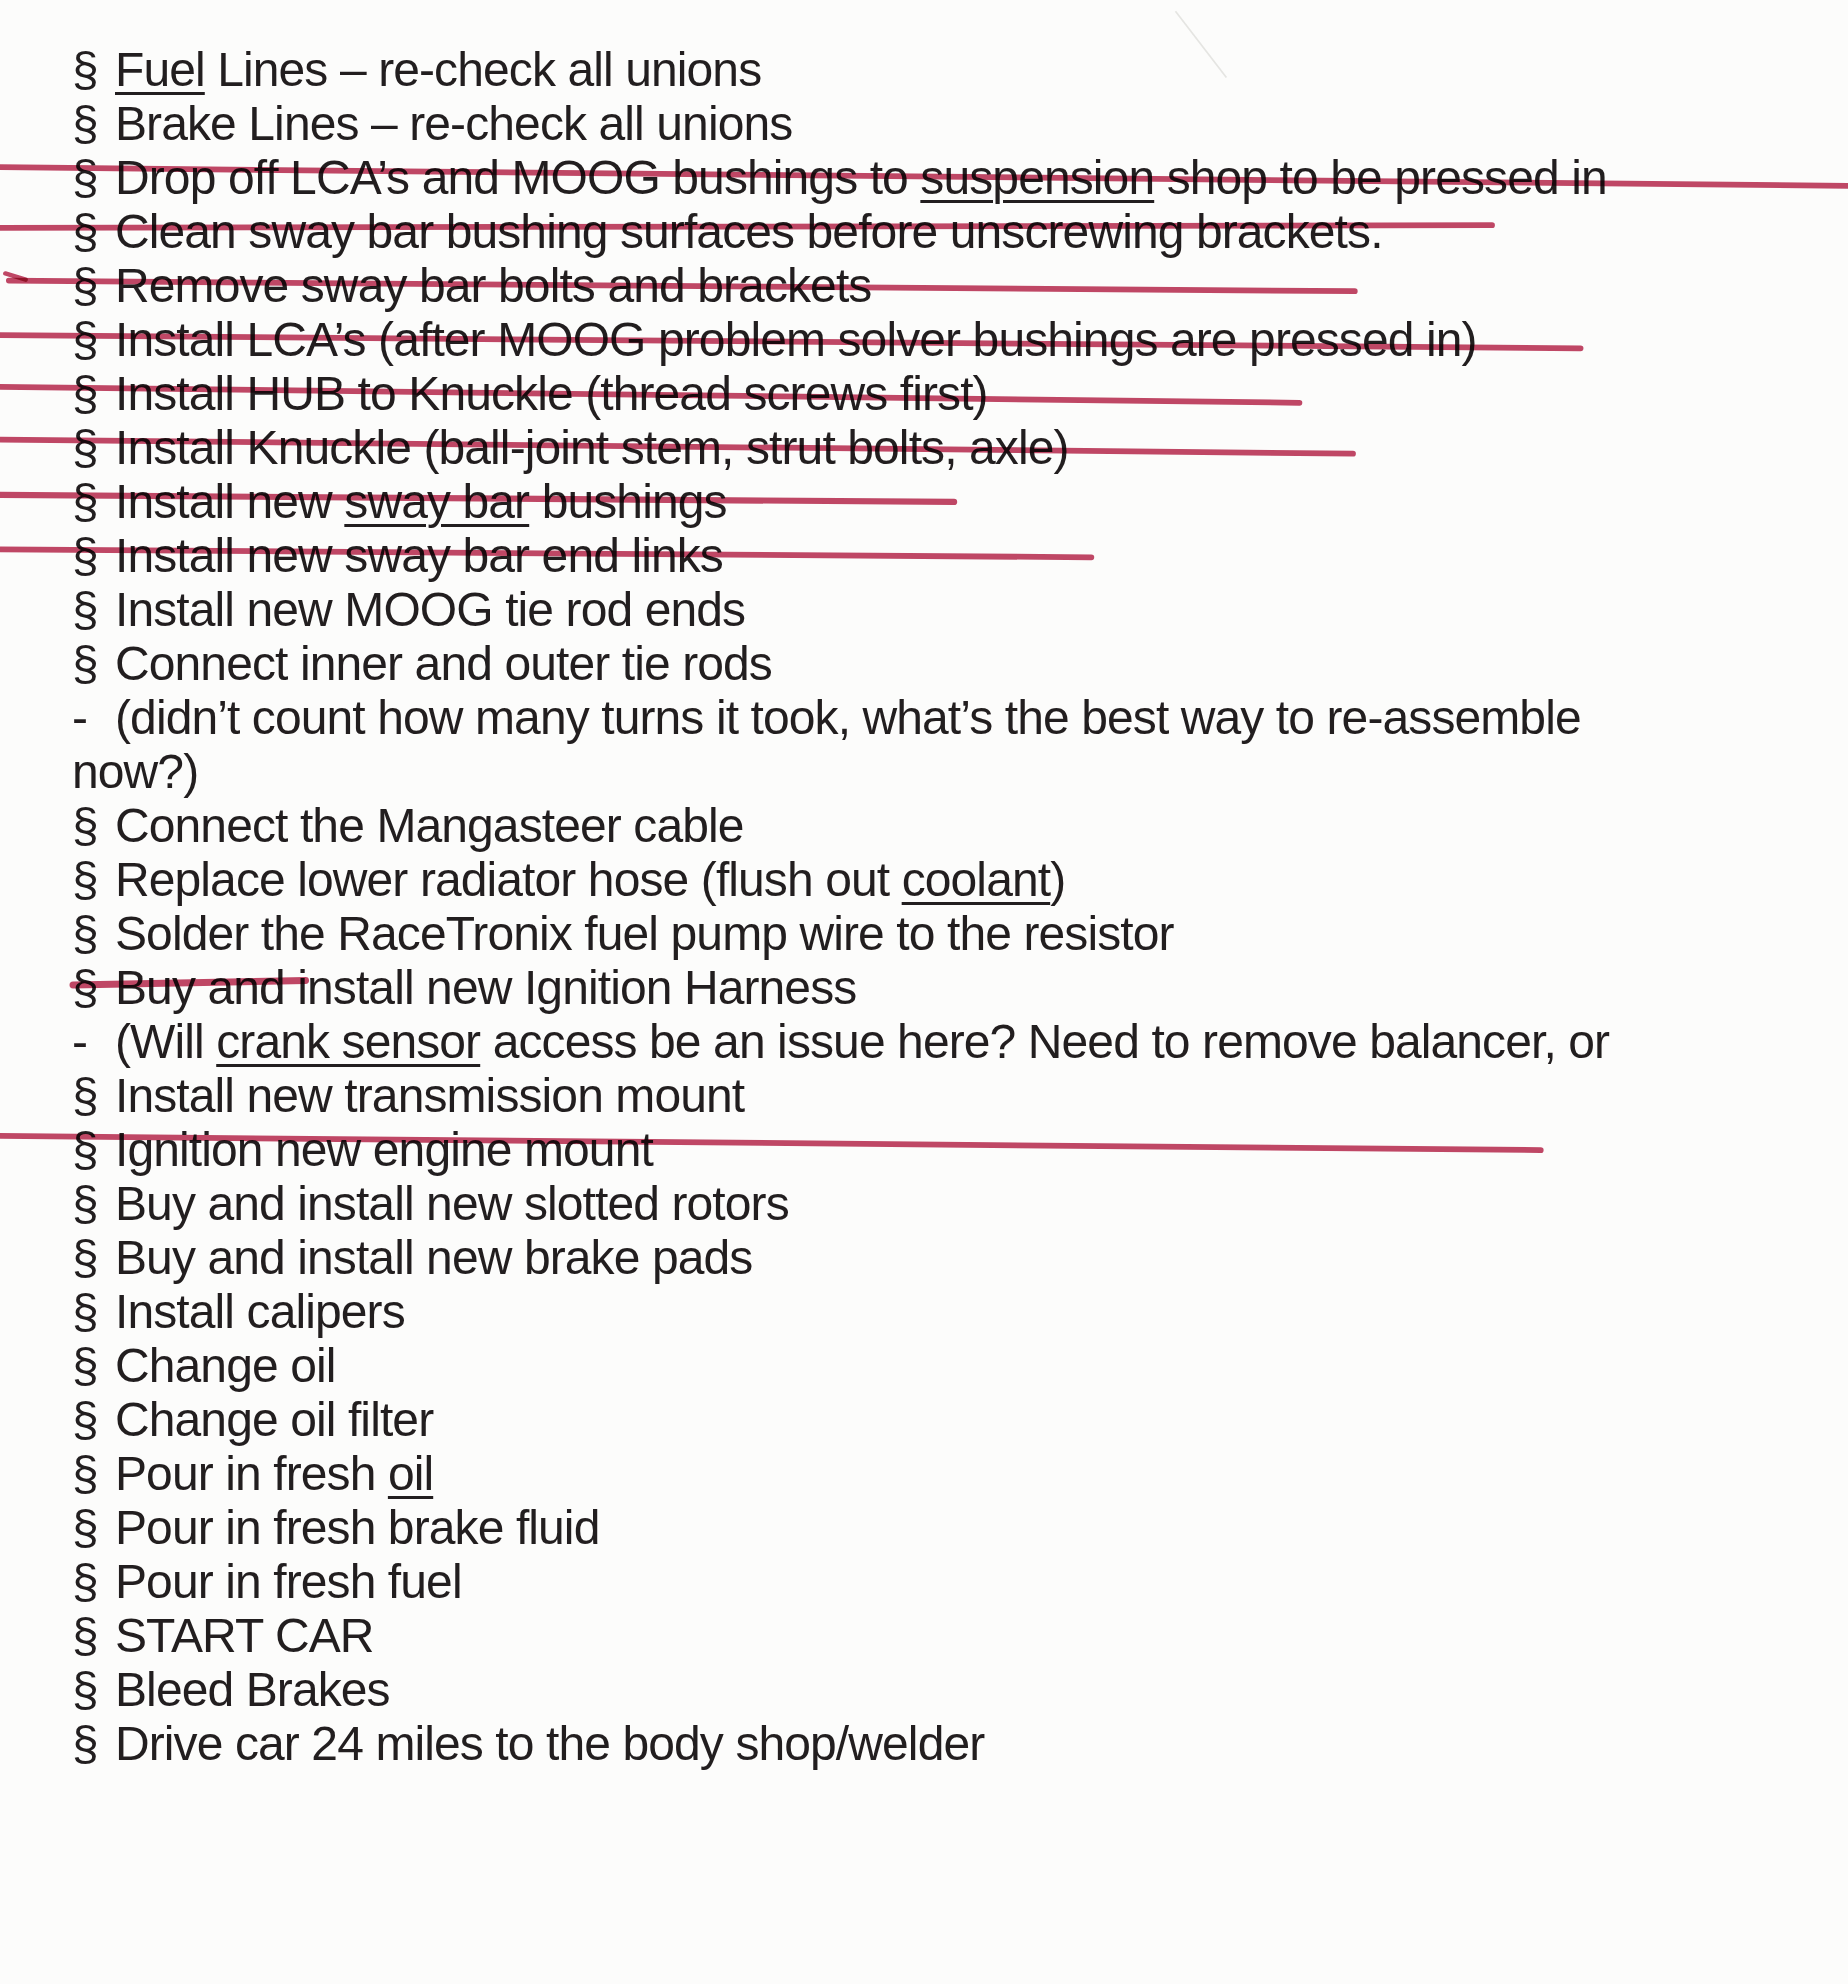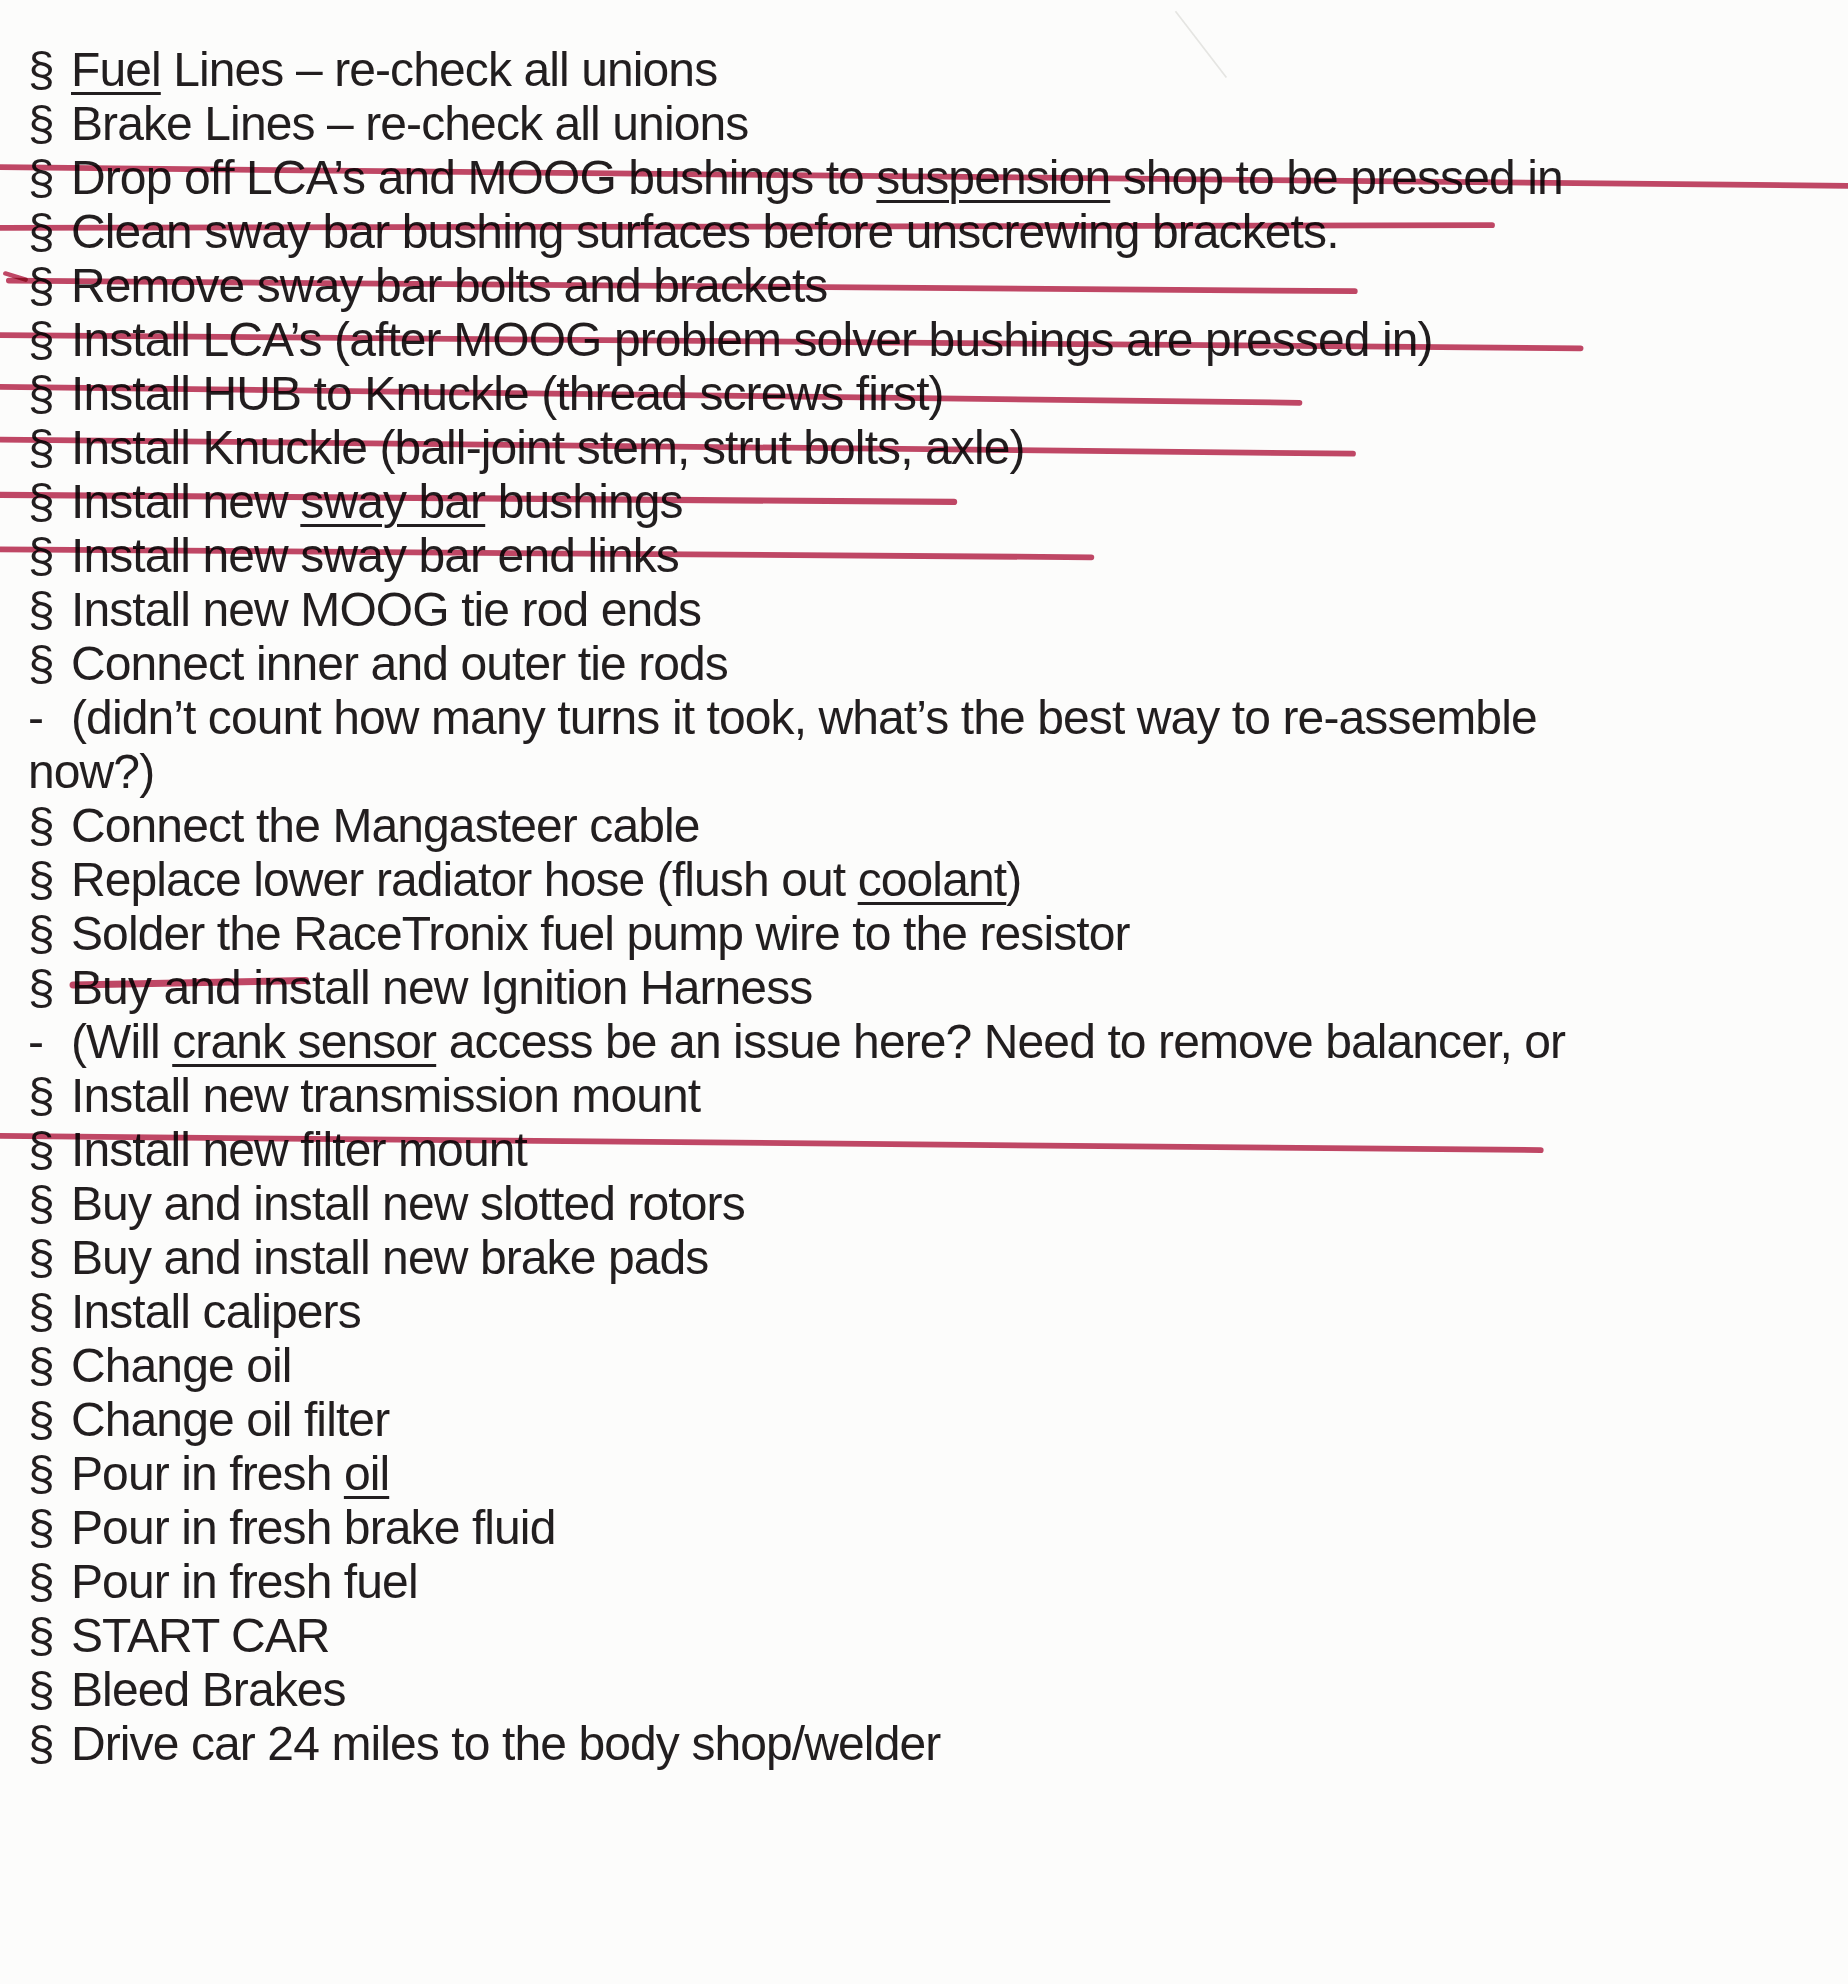--- a/index.html
+++ b/index.html
@@ -11,21 +11,21 @@
     overflow:hidden;
     font-family:"Liberation Sans", sans-serif;
   }
   .rows{
     position:absolute;
     top:43px; left:0; right:0;
   }
   .row{
     height:54px;
     line-height:54px;
-    padding-left:28px;
+    padding-left:72px;
     white-space:nowrap;
     font-size:48px;
     letter-spacing:-0.9px;
     color:#221e1f;
   }
   .marker{
     display:inline-block;
     width:43px;
   }
   .row u.tu{
@@ -62,21 +62,21 @@
       <div class="row"><span class="marker">§</span><span class="row-text">Install new MOOG tie rod ends</span></div>
       <div class="row"><span class="marker">§</span><span class="row-text">Connect inner and outer tie rods</span></div>
       <div class="row"><span class="marker">-</span><span class="row-text">(didn’t count how many turns it took, what’s the best way to re-assemble</span></div>
       <div class="row"><span class="row-text">now?)</span></div>
       <div class="row"><span class="marker">§</span><span class="row-text">Connect the Mangasteer cable</span></div>
       <div class="row"><span class="marker">§</span><span class="row-text">Replace lower radiator hose (flush out <u class="tu">coolant</u>)</span></div>
       <div class="row"><span class="marker">§</span><span class="row-text">Solder the RaceTronix fuel pump wire to the resistor</span></div>
       <div class="row"><span class="marker">§</span><span class="row-text">Buy and install new Ignition Harness</span></div>
       <div class="row"><span class="marker">-</span><span class="row-text">(Will <u class="tu">crank sensor</u> access be an issue here? Need to remove balancer, or</span></div>
       <div class="row"><span class="marker">§</span><span class="row-text">Install new transmission mount</span></div>
-      <div class="row"><span class="marker">§</span><span class="row-text">Install new filter mount</span></div>
+      <div class="row"><span class="marker">§</span><span class="row-text">Ignition new engine mount</span></div>
       <div class="row"><span class="marker">§</span><span class="row-text">Buy and install new slotted rotors</span></div>
       <div class="row"><span class="marker">§</span><span class="row-text">Buy and install new brake pads</span></div>
       <div class="row"><span class="marker">§</span><span class="row-text">Install calipers</span></div>
       <div class="row"><span class="marker">§</span><span class="row-text">Change oil</span></div>
       <div class="row"><span class="marker">§</span><span class="row-text">Change oil filter</span></div>
       <div class="row"><span class="marker">§</span><span class="row-text">Pour in fresh <u class="tu">oil</u></span></div>
       <div class="row"><span class="marker">§</span><span class="row-text">Pour in fresh brake fluid</span></div>
       <div class="row"><span class="marker">§</span><span class="row-text">Pour in fresh fuel</span></div>
       <div class="row"><span class="marker">§</span><span class="row-text">START CAR</span></div>
       <div class="row"><span class="marker">§</span><span class="row-text">Bleed Brakes</span></div>

